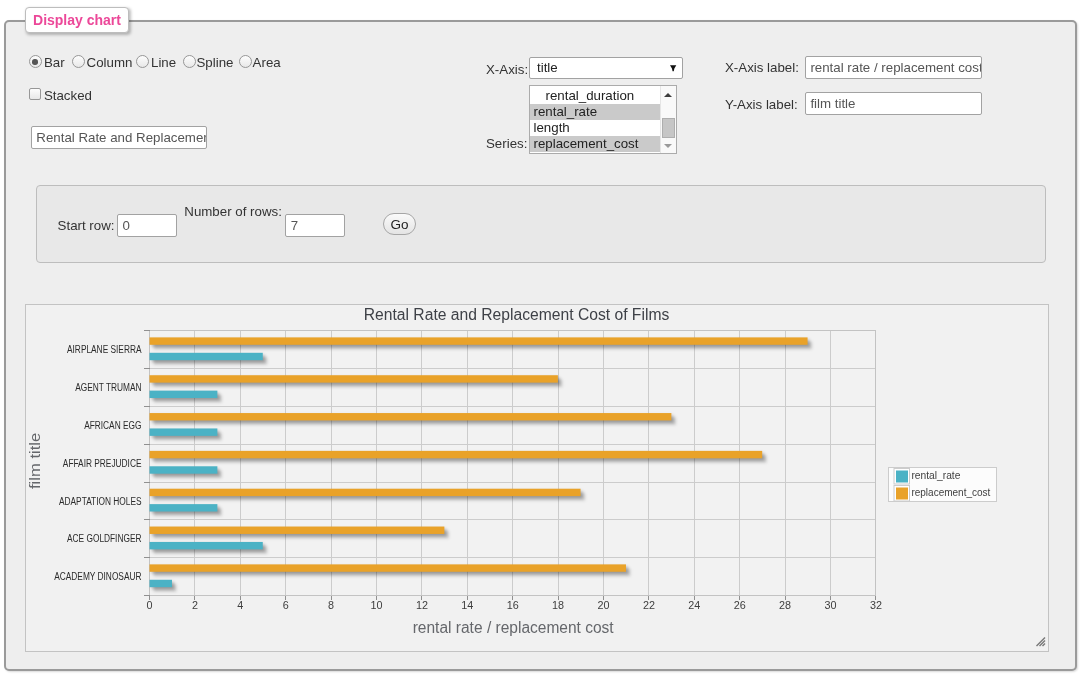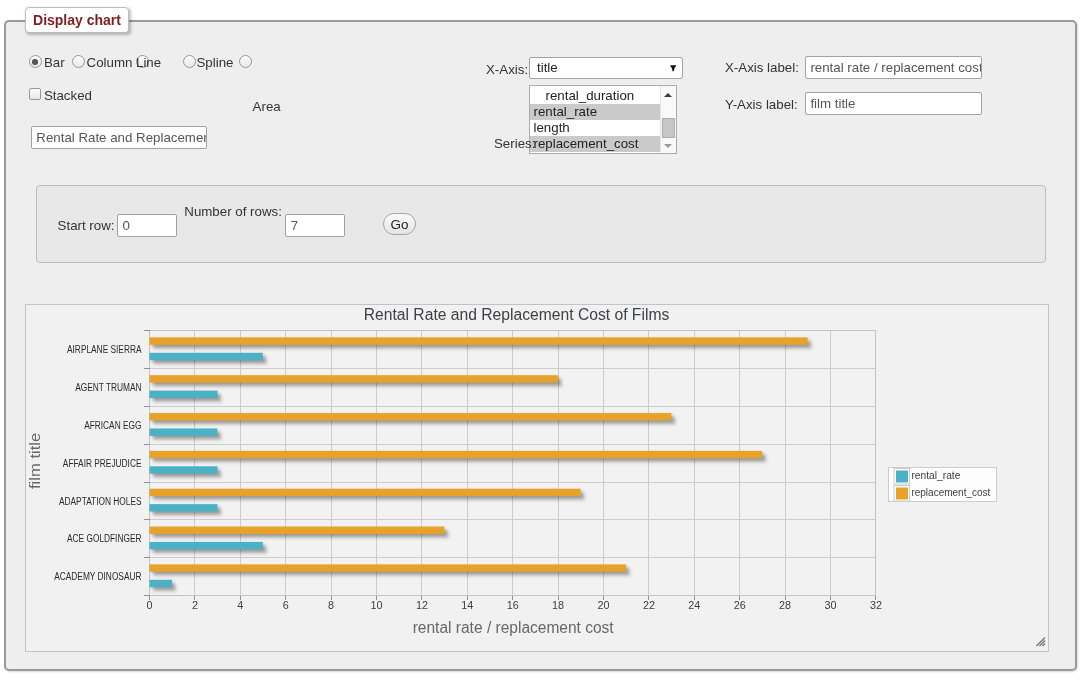--- a/index.html
+++ b/index.html
@@ -1,50 +1,50 @@
 <!DOCTYPE html>
 <html><head><meta charset="utf-8"><style>
 * { margin:0; padding:0; box-sizing:border-box; }
 html,body { width:1081px; height:681px; background:#fff; font-family:"Liberation Sans", sans-serif; }
 .abs { position:absolute; }
 .lbl { position:absolute; font-size:13.3px; color:#333; white-space:nowrap; }
 .inp { position:absolute; background:#fff; border:1px solid #a2a2a2; border-radius:2px; font-size:13.3px; color:#555; padding:0 0 0 4.5px; line-height:21px; white-space:nowrap; overflow:hidden; }
 </style></head>
 <body>
 <div class="abs" style="left:4px; top:20px; width:1073px; height:651px; background:#eeeeee; border:2px solid #9a9a9a; border-radius:5px; box-shadow:1px 1px 2px rgba(0,0,0,0.15);"></div>
-<div class="abs" style="left:25px; top:7px; width:104px; height:26px; background:#fff; border:1px solid #bdbdbd; border-radius:4px; box-shadow:1.5px 1.5px 3px rgba(0,0,0,0.25); font-size:14px; font-weight:bold; color:#7f1d1d; text-align:center; line-height:24px;">Display chart</div>
+<div class="abs" style="left:25px; top:7px; width:104px; height:26px; background:#fff; border:1px solid #bdbdbd; border-radius:4px; box-shadow:1.5px 1.5px 3px rgba(0,0,0,0.25); font-size:14px; font-weight:bold; color:#ec4899; text-align:center; line-height:24px;">Display chart</div>
 <div class="abs" style="left:28.7px; top:55.4px; width:13px; height:13px; border:1px solid #979797; border-radius:50%; background:linear-gradient(#fdfdfd,#e8e8e8);"></div>
 <div class="abs" style="left:32.45px; top:59.15px; width:5.5px; height:5.5px; border-radius:50%; background:#555;"></div>
 <div class="lbl" style="left:43.9px; top:55px;">Bar</div>
 <div class="abs" style="left:72.4px; top:55.4px; width:13px; height:13px; border:1px solid #979797; border-radius:50%; background:linear-gradient(#fdfdfd,#e8e8e8);"></div>
 <div class="lbl" style="left:86.6px; top:55px;">Column</div>
 <div class="abs" style="left:136.0px; top:55.4px; width:13px; height:13px; border:1px solid #979797; border-radius:50%; background:linear-gradient(#fdfdfd,#e8e8e8);"></div>
-<div class="lbl" style="left:136px; top:55px;">Line</div>
+<div class="lbl" style="left:151px; top:55px;">Line</div>
 <div class="abs" style="left:182.5px; top:55.4px; width:13px; height:13px; border:1px solid #979797; border-radius:50%; background:linear-gradient(#fdfdfd,#e8e8e8);"></div>
 <div class="lbl" style="left:196.5px; top:55px;">Spline</div>
 <div class="abs" style="left:238.5px; top:55.4px; width:13px; height:13px; border:1px solid #979797; border-radius:50%; background:linear-gradient(#fdfdfd,#e8e8e8);"></div>
-<div class="lbl" style="left:252.6px; top:55px;margin-top:44px;">Area</div>
+<div class="lbl" style="left:252.6px; top:55px;">Area</div>
 <div class="abs" style="left:28.5px; top:88px; width:12px; height:12px; border:1px solid #979797; border-radius:2px; background:linear-gradient(#fdfdfd,#e8e8e8);"></div>
 <div class="lbl" style="left:43.9px; top:87.5px;">Stacked</div>
 <div class="inp" style="left:30.8px; top:125.6px; width:176.4px; height:23px; line-height:21.5px;">Rental Rate and Replacement Cost of Films</div>
 <div class="lbl" style="left:486px; top:61.5px;">X-Axis:</div>
 <div class="inp" style="left:528.5px; top:57.4px; width:154.3px; height:21.2px; line-height:19.5px; color:#222; padding-left:7.5px;">title</div>
 <svg class="abs" style="left:669.8px; top:64.8px;" width="7" height="7" viewBox="0 0 7 7">
     <polygon points="0,0.2 6.3,0.2 4.35,3.5 3.75,6.2 2.55,6.2 1.95,3.5" fill="#111"></polygon>
   </svg>
 <div class="abs" style="left:528.5px; top:85px; width:148.3px; height:69.4px; background:#fff; border:1px solid #ababab;"></div>
 <div class="abs" style="left:529.5px; top:88.3px; width:130.3px; height:16px;  font-size:13.3px; color:#222; line-height:15px; padding-left:16px; white-space:nowrap; overflow:hidden;">rental_duration</div>
 <div class="abs" style="left:529.5px; top:104.3px; width:130.3px; height:16px; background:#cacaca; font-size:13.3px; color:#222; line-height:15px; padding-left:4px; white-space:nowrap; overflow:hidden;">rental_rate</div>
 <div class="abs" style="left:529.5px; top:120.3px; width:130.3px; height:16px;  font-size:13.3px; color:#222; line-height:15px; padding-left:4px; white-space:nowrap; overflow:hidden;">length</div>
 <div class="abs" style="left:529.5px; top:136.3px; width:130.3px; height:16px; background:#cacaca; font-size:13.3px; color:#222; line-height:15px; padding-left:4px; white-space:nowrap; overflow:hidden;">replacement_cost</div>
 <div class="abs" style="left:660.2px; top:86px; width:16.3px; height:67.4px; background:#f9f9f9; border-left:1px solid #e5e5e5;"></div>
 <div class="abs" style="left:663.6px; top:92.9px; width:0; height:0; border-left:4.3px solid transparent; border-right:4.3px solid transparent; border-bottom:4.8px solid #3c3c3c;"></div>
 <div class="abs" style="left:663.9px; top:143.9px; width:0; height:0; border-left:4.3px solid transparent; border-right:4.3px solid transparent; border-top:4.8px solid #9a9a9a;"></div>
 <div class="abs" style="left:662px; top:118px; width:12.7px; height:20px; background:#c6c6c6; border:1px solid #aeaeae;"></div>
-<div class="lbl" style="left:486px; top:136px;margin-left:8px;">Series:</div>
+<div class="lbl" style="left:486px; top:136px;">Series:</div>
 <div class="lbl" style="left:725px; top:60px;">X-Axis label:</div>
 <div class="inp" style="left:804.9px; top:55.5px; width:176.8px; height:23px; line-height:21.5px;">rental rate / replacement cost</div>
 <div class="lbl" style="left:725px; top:96.5px;">Y-Axis label:</div>
 <div class="inp" style="left:804.9px; top:92.2px; width:176.8px; height:23px; line-height:21.5px;">film title</div>
 <div class="abs" style="left:35.7px; top:184.5px; width:1010px; height:78px; background:#e8e8e8; border:1px solid #bdbdbd; border-radius:4px;"></div>
 <div class="lbl" style="left:57.6px; top:217.5px;">Start row:</div>
 <div class="inp" style="left:117.1px; top:213.8px; width:59.5px; height:23px; line-height:21.5px;">0</div>
 <div class="lbl" style="left:184.3px; top:204px;">Number of rows:</div>
 <div class="inp" style="left:285.3px; top:213.8px; width:59.5px; height:23px; line-height:21.5px;">7</div>
 <div class="abs" style="left:383px; top:212.9px; width:33.2px; height:22.5px; border:1px solid #a6a6a6; border-radius:11.5px; background:linear-gradient(#fafafa,#e4e4e4); font-size:13.5px; color:#222; text-align:center; line-height:21px;">Go</div>

